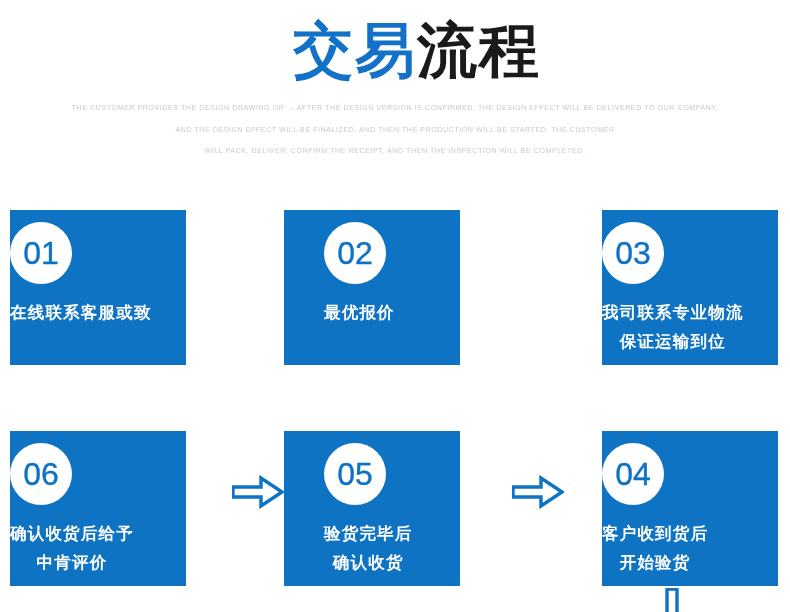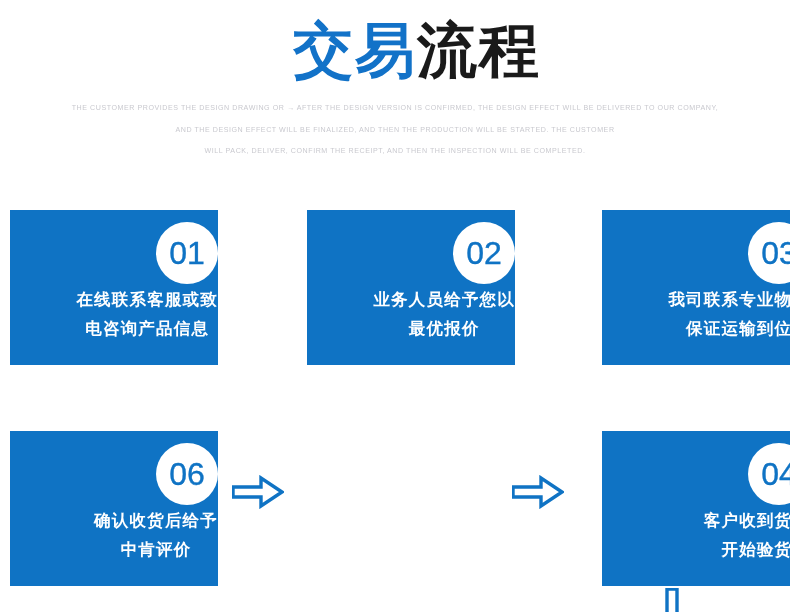--- a/index.html
+++ b/index.html
@@ -49,34 +49,34 @@
   .flow {
     position: absolute;
     left: 0;
     top: 210px;
     width: 790px;
     height: 376px;
   }
 
   .step-box {
     position: absolute;
-    width: 208px;
+    width: 176px;
     height: 155px;
     background: #0f73c4;
     box-sizing: border-box;
     display: flex;
     flex-direction: column;
-    align-items: flex-end;
+    align-items: flex-start;
     justify-content: flex-start;
     padding-top: 12px;
   }
   .step-box.r1 { top: 0; }
   .step-box.r2 { top: 221px; }
   .step-box.c1 { left: 10px; }
-  .step-box.c2 { left: 307px; }
+  .step-box.c2 { left: 284px; padding-left: 40px; }
   .step-box.c3 { left: 602px; }
 
   .step-circle {
     width: 62px;
     height: 62px;
     border-radius: 50%;
     background: #ffffff;
     display: flex;
     align-items: center;
     justify-content: center;
@@ -85,21 +85,21 @@
   .step-number {
     font-size: 32px;
     line-height: 32px;
     font-weight: 400;
     color: #0f73c4;
     letter-spacing: 0px;
     -webkit-text-stroke: 0.4px #0f73c4;
   }
 
   .step-text {
-    margin-top: 1px;
+    margin-top: 14px;
     text-align: center;
     color: #ffffff;
     font-size: 16.5px;
     line-height: 29px;
     font-weight: 600;
     letter-spacing: 1.2px;
   }
   .step-text .ln { display: block; white-space: nowrap; }
 
   
@@ -127,30 +127,28 @@
 </div>
 
 <div class="flow">
 
   <div class="step-box r1 c1">
     <div class="step-circle">
       <span class="step-number">01</span>
     </div>
     <div class="step-text">
       <span class="ln">在线联系客服或致</span>
-      <span class="ln">电咨询产品信息</span>
     </div>
   </div>
 
   <div class="step-box r1 c2">
     <div class="step-circle">
       <span class="step-number">02</span>
     </div>
     <div class="step-text">
-      <span class="ln">业务人员给予您以</span>
       <span class="ln">最优报价</span>
     </div>
   </div>
 
   <div class="step-box r1 c3">
     <div class="step-circle">
       <span class="step-number">03</span>
     </div>
     <div class="step-text">
       <span class="ln">我司联系专业物流</span>
@@ -161,20 +159,29 @@
   <div class="step-box r2 c1">
     <div class="step-circle">
       <span class="step-number">06</span>
     </div>
     <div class="step-text">
       <span class="ln">确认收货后给予</span>
       <span class="ln">中肯评价</span>
     </div>
   </div>
 
+  <div class="step-box r2 c2">
+    <div class="step-circle">
+      <span class="step-number">05</span>
+    </div>
+    <div class="step-text">
+      <span class="ln">验货完毕后</span>
+      <span class="ln">确认收货</span>
+    </div>
+  </div>
 
   <div class="step-box r2 c3">
     <div class="step-circle">
       <span class="step-number">04</span>
     </div>
     <div class="step-text">
       <span class="ln">客户收到货后</span>
       <span class="ln">开始验货</span>
     </div>
   </div>

